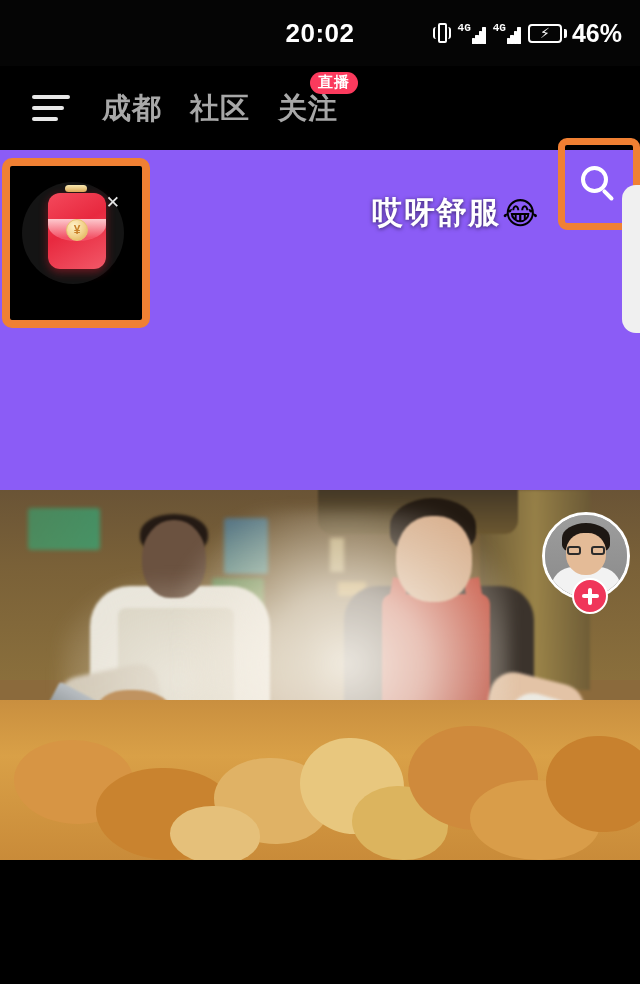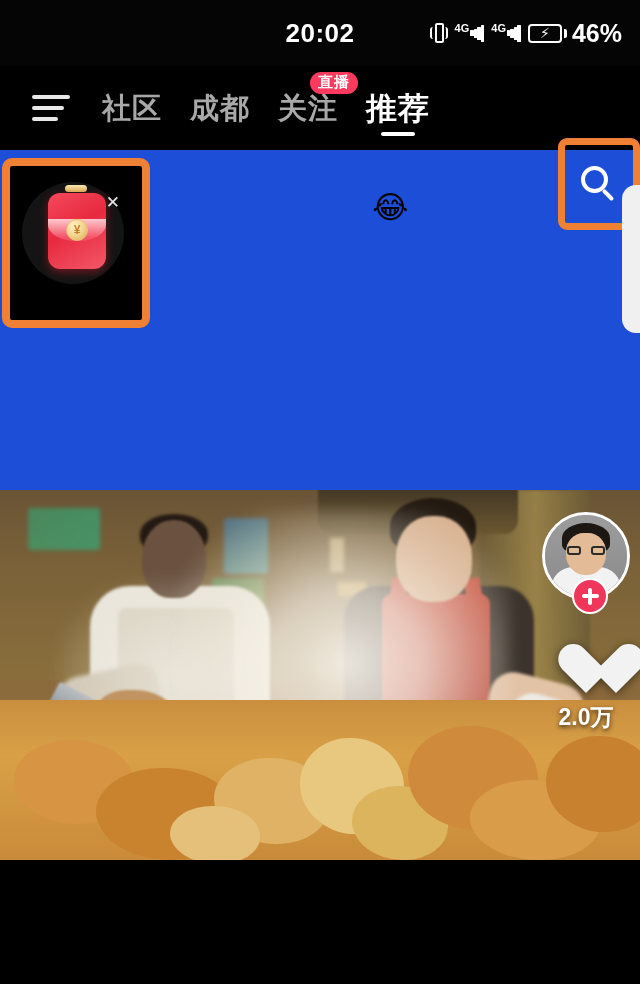--- a/index.html
+++ b/index.html
@@ -2,21 +2,21 @@
 <html><head>
 <meta charset="utf-8">
 <style>
   * { margin:0; padding:0; box-sizing:border-box; }
   html,body {
     width:640px; height:984px;
     background:#000;
     font-family:"Liberation Sans","DejaVu Sans",sans-serif;
     overflow:hidden;
   }
-  .phone { position:relative; width:640px; height:984px; background:#1d4ed8; }
+  .phone { position:relative; width:640px; height:984px; background:#8b5cf6; }
 
   
   .statusbar {
     position:absolute; left:0; top:0; width:640px; height:66px;
     display:flex; align-items:center; justify-content:center;
     background:#050505;
   }
   .status-time {
     color:#fff; font-size:26px; font-weight:600; letter-spacing:.5px;
   }
@@ -26,21 +26,21 @@
   }
   .ic-vibrate { position:relative; width:18px; height:24px; }
   .ic-vibrate .body {
     position:absolute; left:5px; top:2px; width:9px; height:20px;
     border:2px solid #fff; border-radius:2px;
   }
   .ic-vibrate .wv { position:absolute; top:6px; width:3px; height:12px; }
   .ic-vibrate .wv.l { left:0; border-left:2px solid #fff; border-radius:3px 0 0 3px; }
   .ic-vibrate .wv.r { right:0; border-right:2px solid #fff; border-radius:0 3px 3px 0; }
 
-  .signal { display:flex; align-items:center; gap:0; height:22px; }
+  .signal { display:flex; align-items:flex-end; gap:0; height:22px;font-family:Liberation Mono, monospace; }
   .signal .g4 {
     color:#fff; font-size:11px; font-weight:700; line-height:1;
     align-self:flex-start; margin-right:1px; margin-top:1px;
   }
   .signal .bar { width:3.5px; background:#fff; border-radius:.5px; }
   .signal .b1 { height:6px; }
   .signal .b2 { height:9px; }
   .signal .b3 { height:13px; }
   .signal .b4 { height:17px; }
 
@@ -358,32 +358,28 @@
 
   <div class="topnav">
     <div class="hamburger">
       <span></span>
         <span></span>
         <span></span>
     </div>
 
     <div class="tabs">
       <div class="tab">
+        <span class="tab-label">成都</span>
+      </div>
+      <div class="tab">
         <span class="tab-label">社区</span>
-      </div>
-      <div class="tab">
-        <span class="tab-label">成都</span>
       </div>
       <div class="tab">
         <span class="tab-label">关注</span>
         <span class="live-badge">直播</span>
-      </div>
-      <div class="tab active">
-        <span class="tab-label">推荐</span>
-        <span class="underline"></span>
       </div>
     </div>
 
     <div class="search-hl">
       <div class="ic-search">
         <span class="ring"></span>
           <span class="handle"></span>
       </div>
     </div>
   </div>
@@ -398,20 +394,21 @@
           <span>¥</span>
         </div>
       </div>
       <div class="hb-close">✕</div>
     </div>
   </div>
 
   <div class="side-peek"></div>
 
   <div class="caption">
+    <span class="txt">哎呀舒服</span>
     <span class="emj">😂</span>
   </div>
 
   <div class="video">
     <div class="vid-bg">
       <div class="v-shop"></div>
       <div class="v-neon1"></div>
         <div class="v-neon2"></div>
         <div class="v-neon3"></div>
       <div class="v-neon4"></div>
@@ -462,24 +459,20 @@
       <span class="av-hair"></span>
       <span class="av-face"></span>
       <span class="av-glass">
           <i class="l"></i>
           <i class="r"></i>
         </span>
     </div>
     <div class="follow"></div>
   </div>
 
-  <div class="act act-like">
-    <div class="ic-heart"></div>
-    <div class="lbl">2.0万</div>
-  </div>
 
 
   <div class="act act-star">
     <div class="ic-star"></div>
     <div class="lbl">1119</div>
   </div>
 
   <div class="bottombar">
     
     

